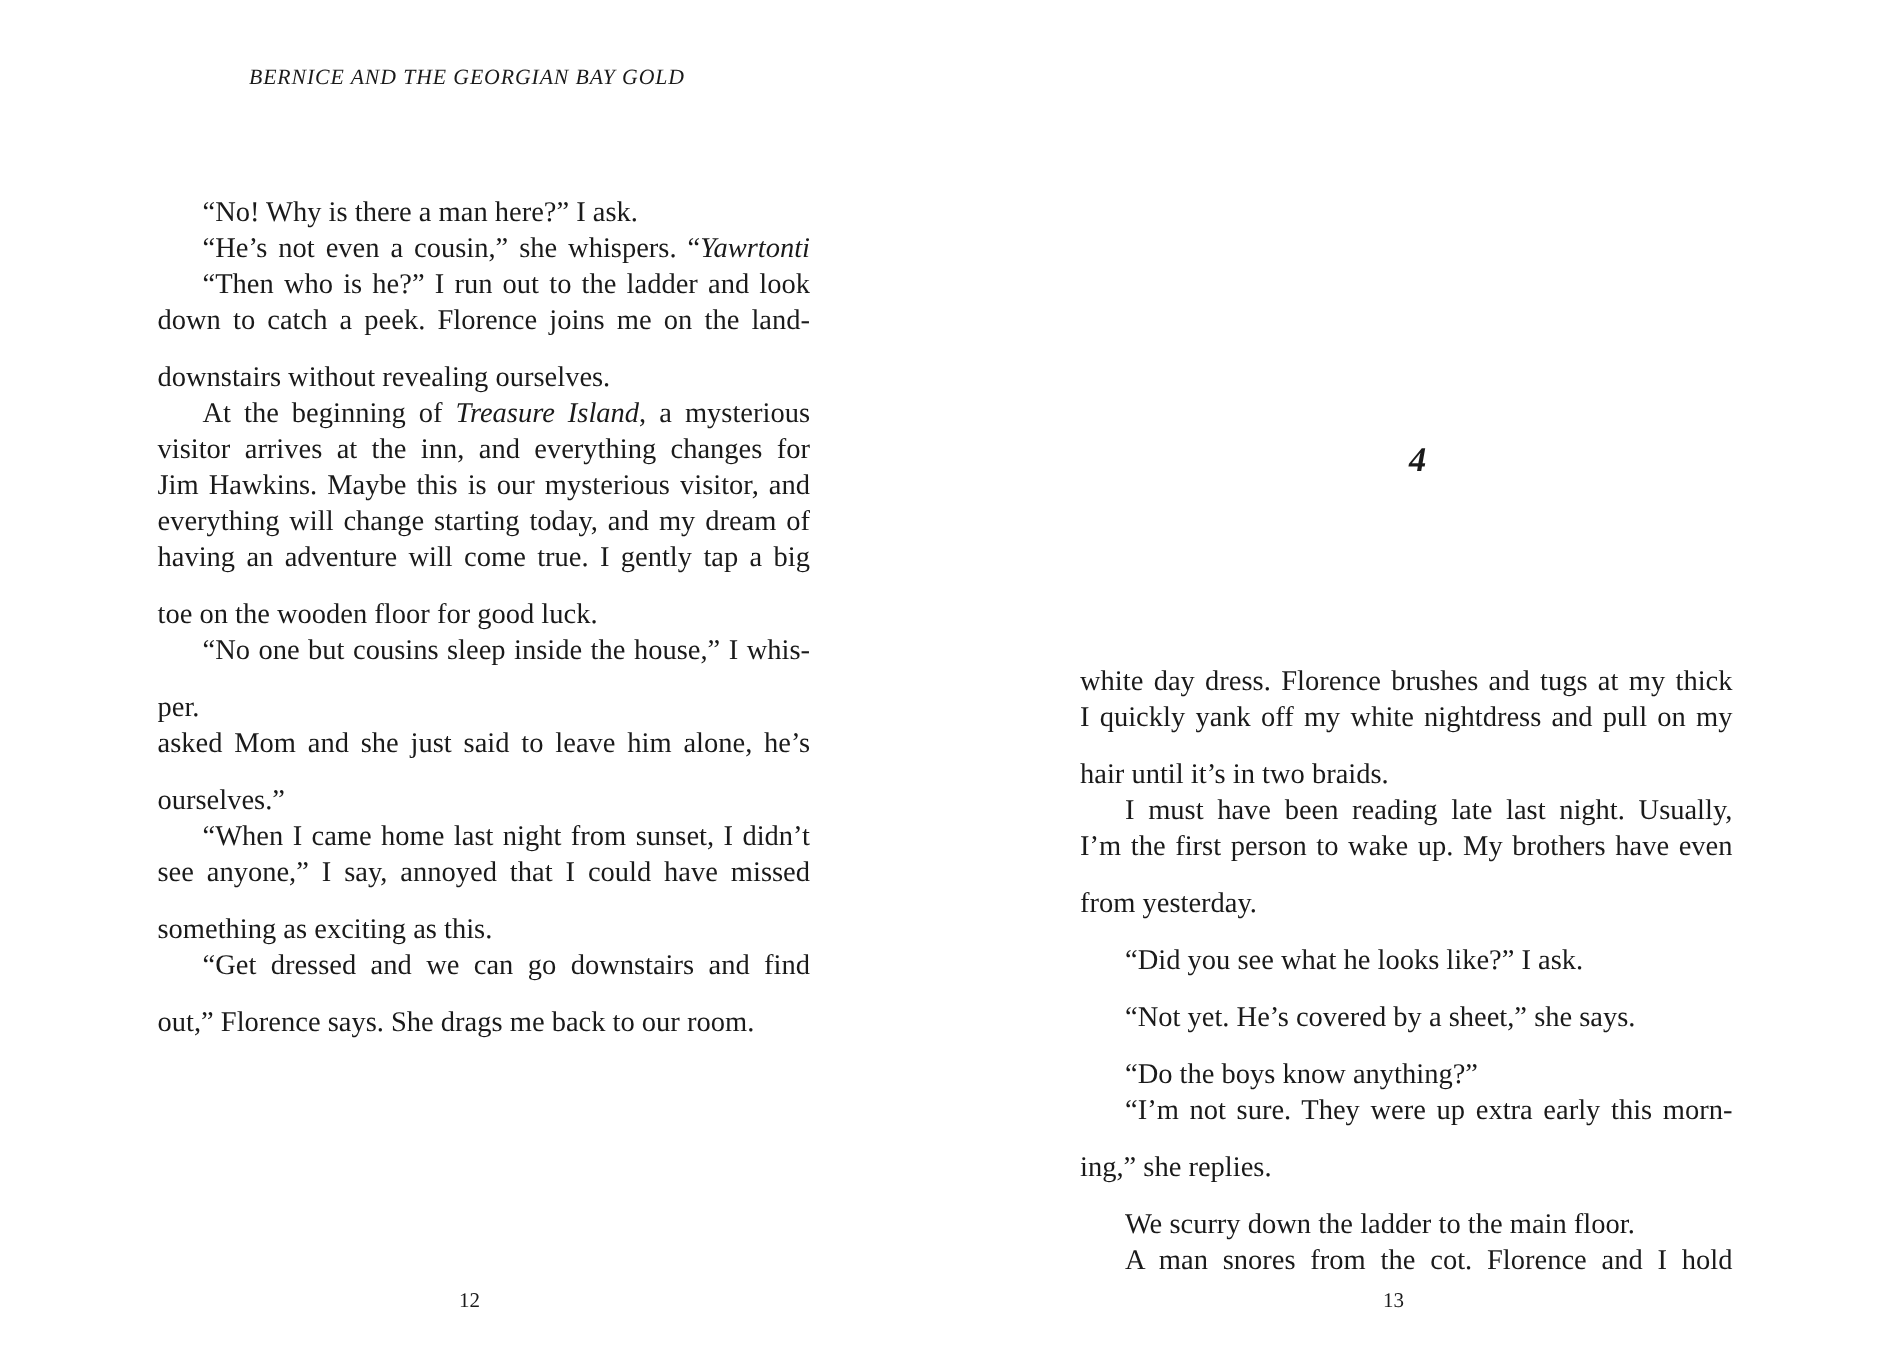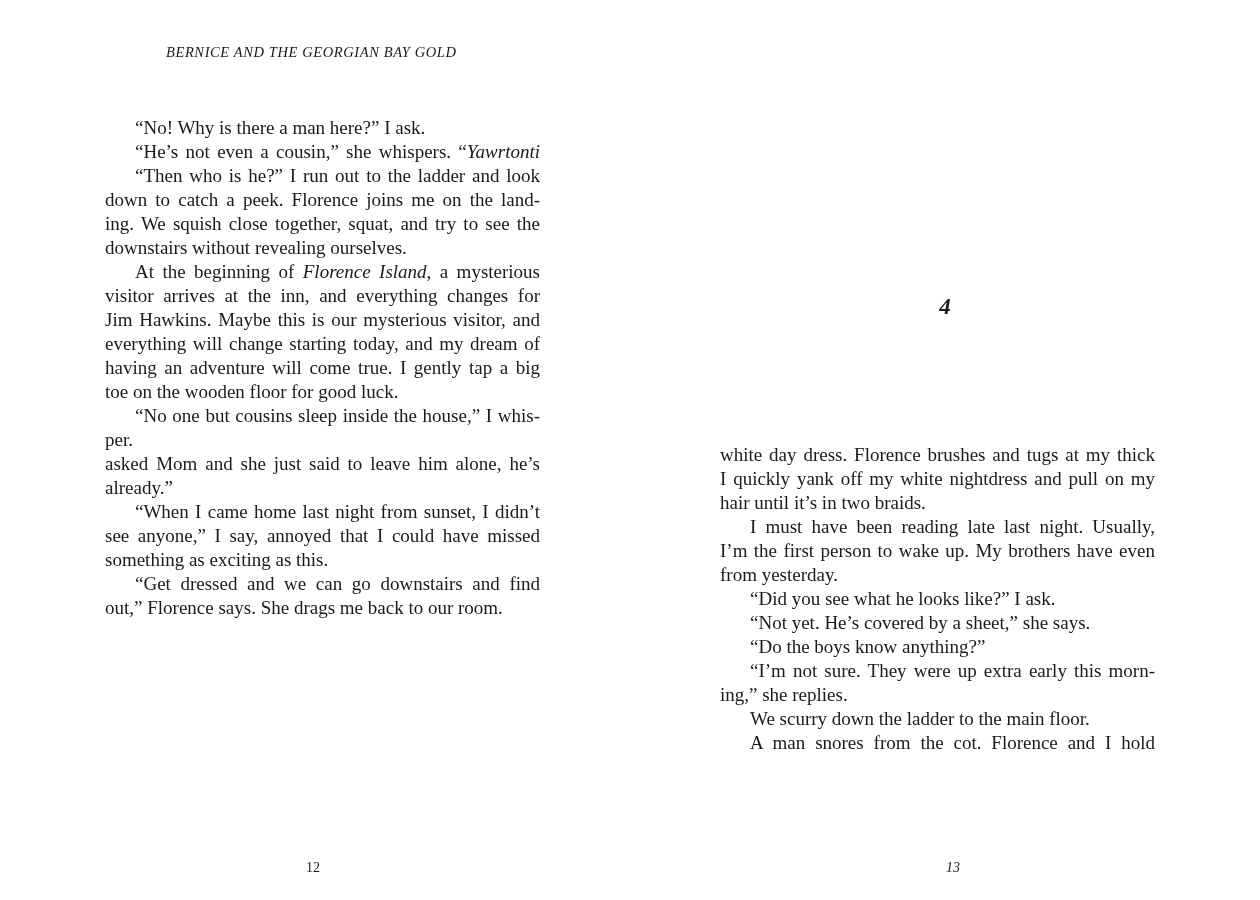--- a/index.html
+++ b/index.html
@@ -8,51 +8,50 @@
   .page { position: absolute; top: 0; height: 900px; }
   .page-left { left: 0; width: 630px; }
   .page-right { left: 630px; width: 630px; }
   .running-head { position: absolute; left: 166px; top: 44px; font-style: italic;
                   font-size: 14.5px; letter-spacing: 0.6px; white-space: nowrap; }
   .textblock { position: absolute; width: 435px; }
   .page-left .textblock { left: 105px; top: 116px; }
   .page-right .textblock { left: 90px; top: 443px; }
   .line { height: 24px; line-height: 24px; font-size: 19px; white-space: nowrap;
           text-align: justify; text-align-last: justify; }
-  .line.last { text-align-last: left; }
+  .line.last { text-align-last: left; margin-top: 14px; }
   .line.indent { text-indent: 30px; }
   .chapter-num { position: absolute; left: 0; width: 630px; top: 294px; text-align: center;
                  font-size: 23px; font-weight: bold; font-style: italic; }
   .folio { position: absolute; top: 828px; font-size: 14px; margin-top: 32px; }
   .page-left .folio { left: 306px; }
-  .page-right .folio { left: 316px; font-style: italic; }
+  .page-right .folio { left: 292px; }
   i { font-style: italic; }
 </style>
 </head>
 <body>
 
 <div class="page page-left">
   <div class="running-head">BERNICE AND THE GEORGIAN BAY GOLD</div>
   <div class="textblock">
     <div class="line indent last">“No! Why is there a man here?” I ask.</div>
     <div class="line indent"><span>“He’s not even a cousin,” she whispers. “</span><i>Yawrtonti</i></div>
     <div class="line indent">“Then who is he?” I run out to the ladder and look</div>
     <div class="line">down to catch a peek. Florence joins me on the land-</div>
-    <div class="line">ing. We squish close together, squat, and try to see the</div>
     <div class="line last">downstairs without revealing ourselves.</div>
-    <div class="line indent"><span>At the beginning of </span><i>Florence Island</i><span>, a mysterious</span></div>
+    <div class="line indent"><span>At the beginning of </span><i>Treasure Island</i><span>, a mysterious</span></div>
     <div class="line">visitor arrives at the inn, and everything changes for</div>
     <div class="line">Jim Hawkins. Maybe this is our mysterious visitor, and</div>
     <div class="line">everything will change starting today, and my dream of</div>
     <div class="line">having an adventure will come true. I gently tap a big</div>
     <div class="line last">toe on the wooden floor for good luck.</div>
     <div class="line indent">“No one but cousins sleep inside the house,” I whis-</div>
     <div class="line last">per.</div>
     <div class="line">asked Mom and she just said to leave him alone, he’s</div>
-    <div class="line last">already.”</div>
+    <div class="line last">ourselves.”</div>
     <div class="line indent">“When I came home last night from sunset, I didn’t</div>
     <div class="line">see anyone,” I say, annoyed that I could have missed</div>
     <div class="line last">something as exciting as this.</div>
     <div class="line indent">“Get dressed and we can go downstairs and find</div>
     <div class="line last">out,” Florence says. She drags me back to our room.</div>
   </div>
   <div class="folio">12</div>
 </div>
 
 <div class="page page-right">

